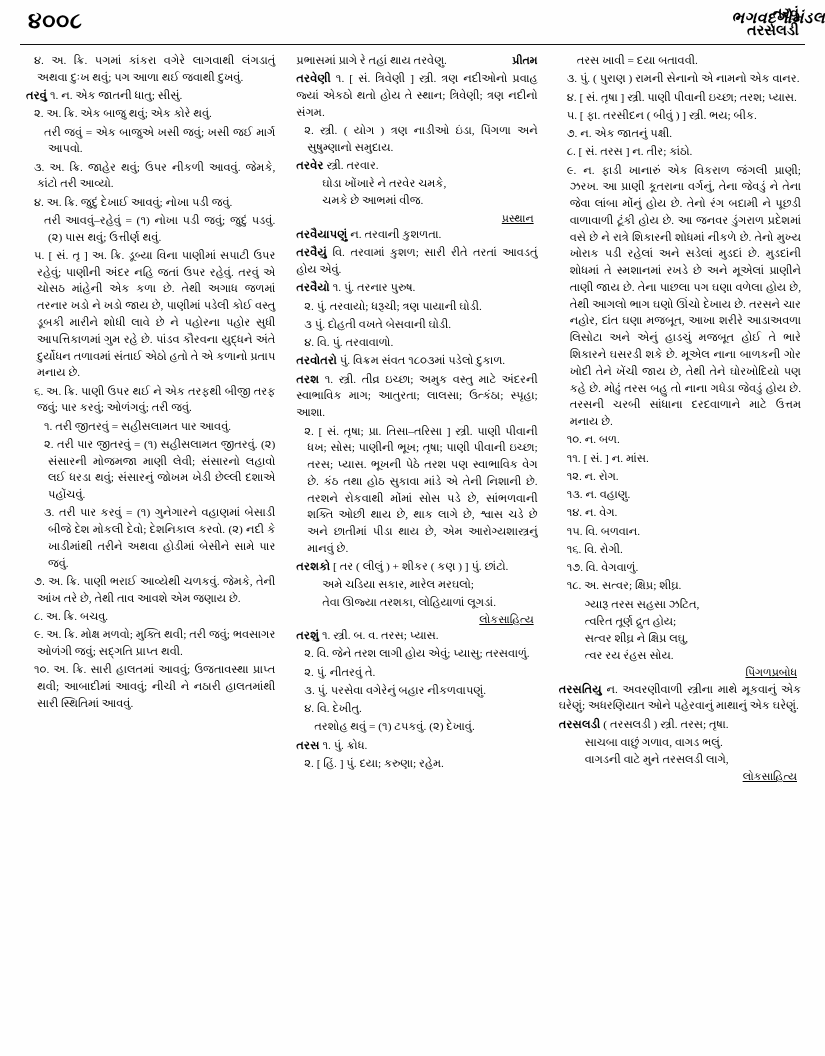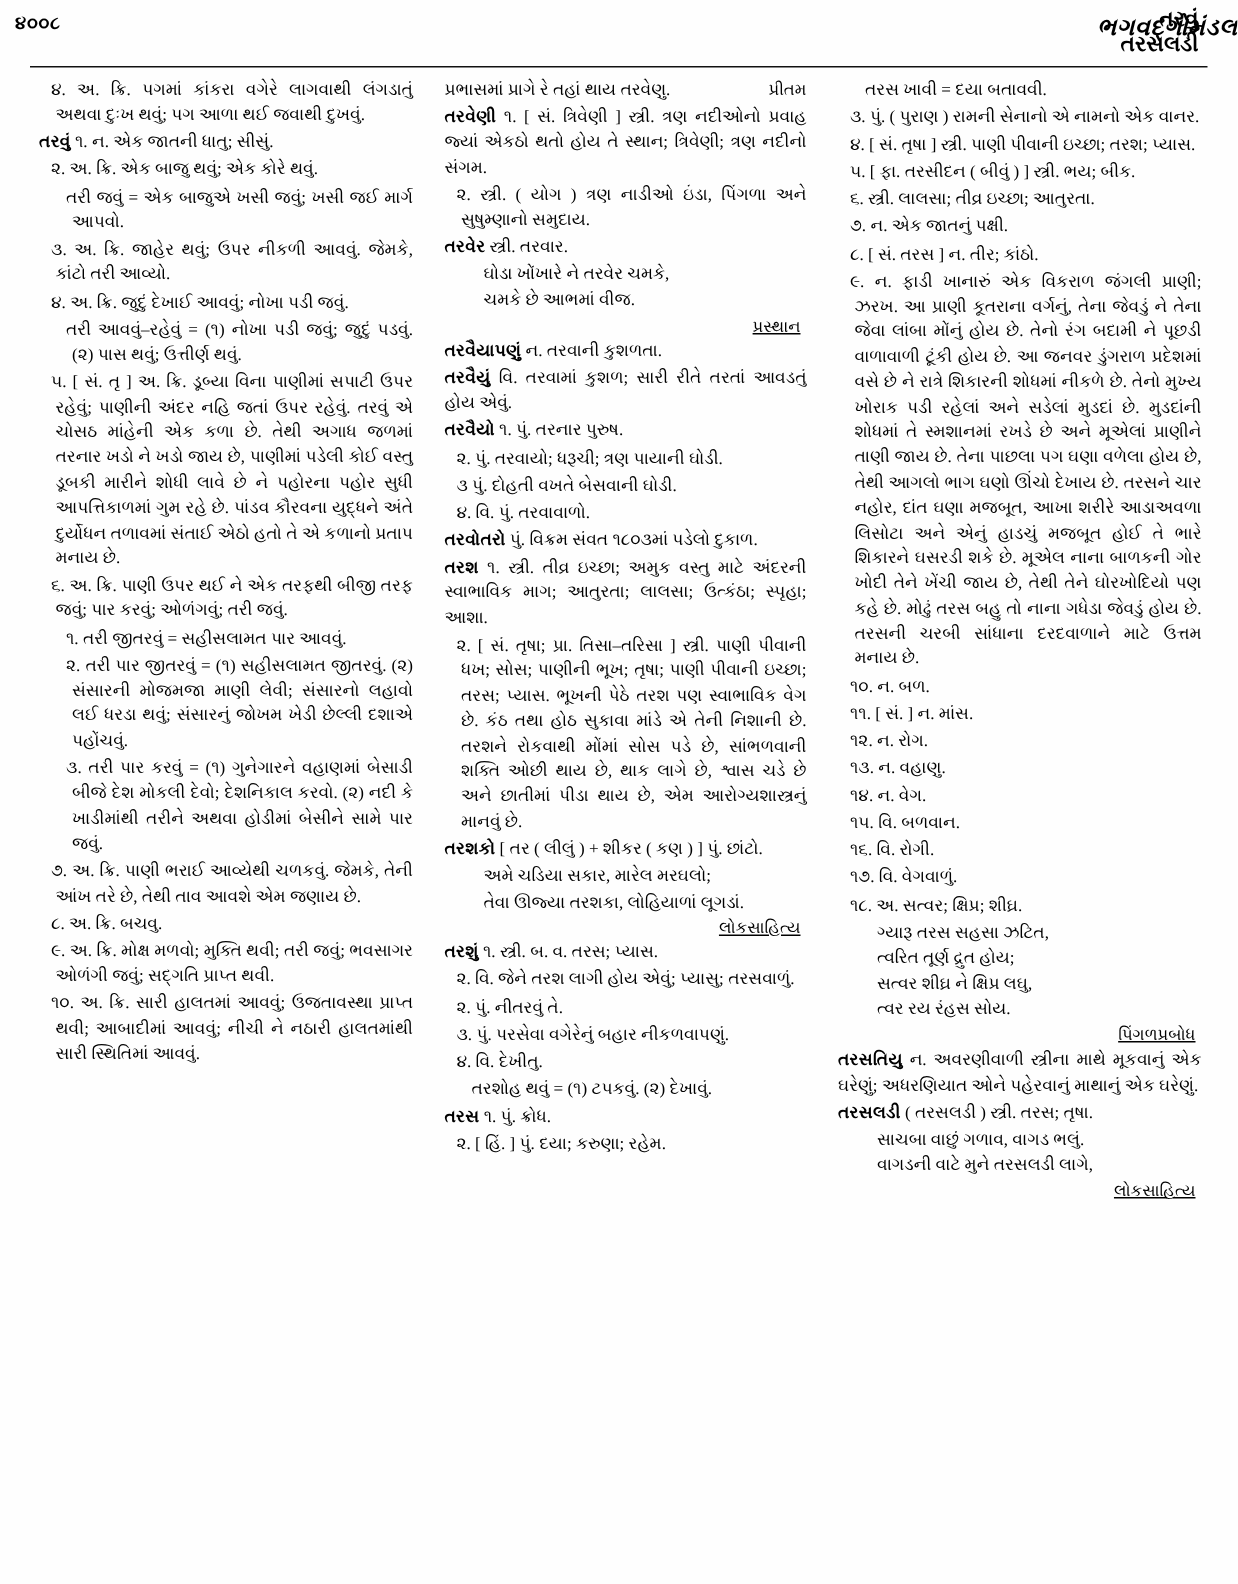--- a/index.html
+++ b/index.html
@@ -27,23 +27,23 @@
     position: absolute;
     top: 0;
     left: 0;
     width: 825px;
     height: 44px;
     box-sizing: border-box;
     padding: 6px 26px 0 26px;
   }
   .rh-left {
     position: absolute;
-    left: 10px;
+    left: 28px;
     top: 8px;
-    font-size: 12px;
+    font-size: 22px;
     font-weight: bold;
     letter-spacing: .5px;
   }
   .rh-center {
     position: absolute;
     left: 0;
     right: 0;
     top: 9px;
     text-align: right;
     font-size: 16px;
@@ -134,21 +134,21 @@
     display: block;
     text-align: right;
     font-size: 11px;
     padding-right: 4px;
     margin-top: 0;
     text-decoration: underline;
   }
   .cite-inline {
     float: right;
     font-size: 11px;
-    font-weight: normal;
+    font-weight: bold;
   }
   .clear { clear: both; height: 0; overflow: hidden; }
 </style>
 </head>
 <body>
 
 <div id="page">
 
   <div class="running-head">
     <div class="rh-left">૪૦૦૮</div>
@@ -213,21 +213,20 @@
         <div class="sense-deep">તરશોહ થવું = (૧) ટપકવું. (૨) દેખાવું.</div>
         <div class="entry"><span class="headword">તરસ</span><span> ૧. પું. ક્રોધ.</span></div>
         <div class="sense">૨. [ હિં. ] પું. દયા; કરુણા; રહેમ.</div>
       </div>
     <div class="col-rule"></div>
     <div class="col col-3">
         <div class="sense-deep">તરસ ખાવી = દયા બતાવવી.</div>
         <div class="sense">૩. પું. ( પુરાણ ) રામની સેનાનો એ નામનો એક વાનર.</div>
         <div class="sense">૪. [ સં. તૃષા ] સ્ત્રી. પાણી પીવાની ઇચ્છા; તરશ; પ્યાસ.</div>
         <div class="sense">૫. [ ફા. તરસીદન ( બીવું ) ] સ્ત્રી. ભય; બીક.</div>
-        <div class="sense">૬. સ્ત્રી. લાલસા; તીવ્ર ઇચ્છા; આતુરતા.</div>
         <div class="sense">૭. ન. એક જાતનું પક્ષી.</div>
         <div class="sense">૮. [ સં. તરસ ] ન. તીર; કાંઠો.</div>
         <div class="sense">૯. ન. ફાડી ખાનારું એક વિકરાળ જંગલી પ્રાણી; ઝરખ. આ પ્રાણી કૂતરાના વર્ગનું, તેના જેવડું ને તેના જેવા લાંબા મોંનું હોય છે. તેનો રંગ બદામી ને પૂછડી વાળાવાળી ટૂંકી હોય છે. આ જનવર ડુંગરાળ પ્રદેશમાં વસે છે ને રાત્રે શિકારની શોધમાં નીકળે છે. તેનો મુખ્ય ખોરાક પડી રહેલાં અને સડેલાં મુડદાં છે. મુડદાંની શોધમાં તે સ્મશાનમાં રખડે છે અને મૂએલાં પ્રાણીને તાણી જાય છે. તેના પાછલા પગ ઘણા વળેલા હોય છે, તેથી આગલો ભાગ ઘણો ઊંચો દેખાય છે. તરસને ચાર નહોર, દાંત ઘણા મજબૂત, આખા શરીરે આડાઅવળા લિસોટા અને એનું હાડચું મજબૂત હોઈ તે ભારે શિકારને ઘસરડી શકે છે. મૂએલ નાના બાળકની ગોર ખોદી તેને ખેંચી જાય છે, તેથી તેને ઘોરખોદિયો પણ કહે છે. મોઢું તરસ બહુ તો નાના ગધેડા જેવડું હોય છે. તરસની ચરબી સાંધાના દરદવાળાને માટે ઉત્તમ મનાય છે.</div>
         <div class="sense">૧૦. ન. બળ.</div>
         <div class="sense">૧૧. [ સં. ] ન. માંસ.</div>
         <div class="sense">૧૨. ન. રોગ.</div>
         <div class="sense">૧૩. ન. વહાણુ.</div>
         <div class="sense">૧૪. ન. વેગ.</div>
         <div class="sense">૧૫. વિ. બળવાન.</div>
         <div class="sense">૧૬. વિ. રોગી.</div>

